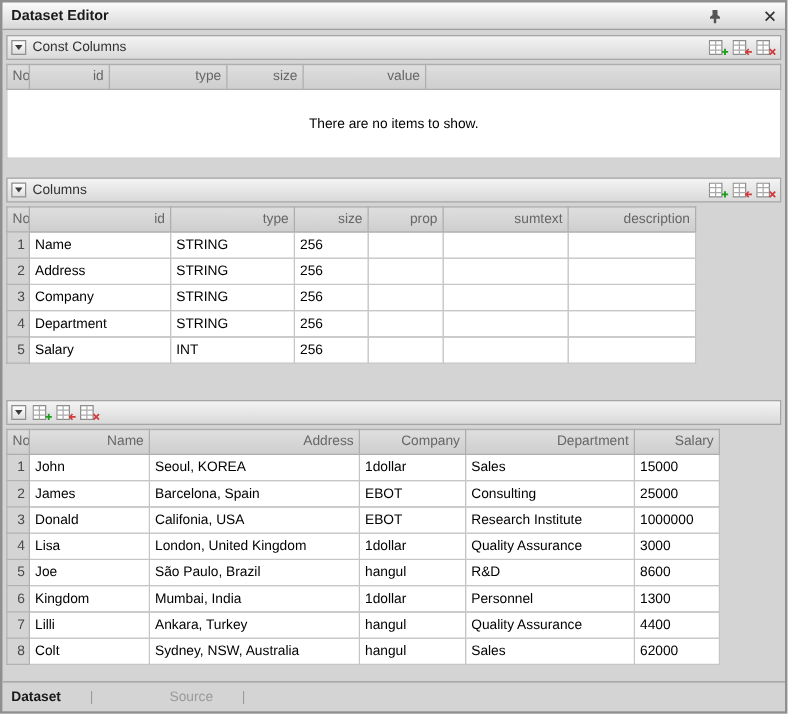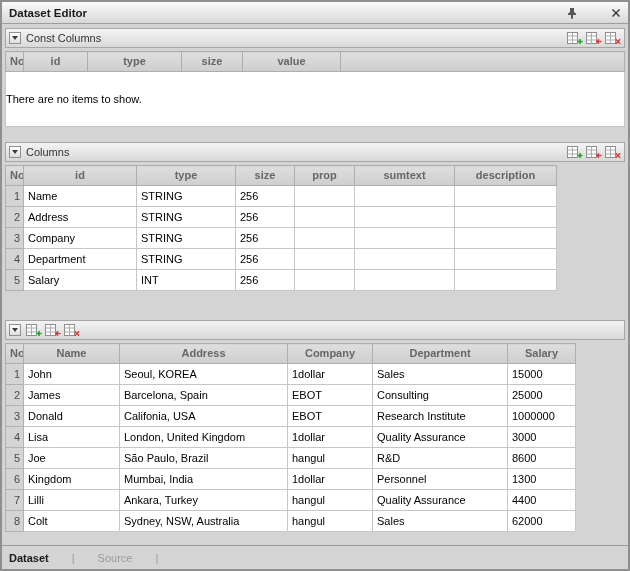--- a/index.html
+++ b/index.html
@@ -29,44 +29,44 @@
     background:linear-gradient(#ffffff,#dedede);
     display:flex; align-items:center; justify-content:center;
   }
   .tri-down { width:0; height:0; border-left:3px solid transparent; border-right:3px solid transparent; border-top:4px solid #3c3c3c; }
   .sec-title { flex:1; font-size:11px; color:#333; }
   .sec-tools { display:flex; gap:3px; align-items:center; }
   .tool-btn { display:flex; align-items:center; }
   
   table.grid { border-collapse:collapse; table-layout:fixed; font-size:11px; margin-top:3px; }
   table.grid th {
-    background:linear-gradient(#dedede,#cecece); color:#666; font-weight:bold; text-align:center;
+    background:linear-gradient(#dedede,#cecece); color:#666; font-weight:normal; text-align:right;
     padding:2px 4px; border:1px solid #aeaeae; height:15px; line-height:15px;
     overflow:hidden; white-space:nowrap;
   }
   table.grid td {
     background:#fff; color:#000; padding:2px 4px; border:1px solid #c6c6c6;
     height:16px; line-height:16px; overflow:hidden; white-space:nowrap;
   }
   table.grid td.no {
     background:#d4d4d4; color:#4a4a4a; text-align:right; border-color:#b2b2b2; padding-right:3px;
   }
   .const-grid { width:100%; }
   .empty-body {
     background:#fff; border:1px solid #c6c6c6; border-top:none; height:54px;
-    display:flex; align-items:center; justify-content:flex-start; font-size:11px; color:#000;
+    display:flex; align-items:center; justify-content:center; font-size:11px; color:#000;
   }
   
   .footer {
     position:absolute; left:0; right:0; bottom:0; height:23px;
     border-top:1px solid #9b9b9b; background:#d4d4d4;
     display:flex; align-items:center; gap:23px; padding-left:7px; font-size:11px;
   }
   .tab-active { font-weight:bold; color:#1a1a1a; }
-  .tab-inactive { color:#9a9a9a; }
+  .tab-inactive { color:#9a9a9a;margin-left:38px; }
   .tab-sep { color:#9a9a9a; }
 </style>
 </head>
 <body>
 
 <div class="window">
 
   <div class="titlebar">
     <span class="title">Dataset Editor</span>
     <span class="tb-btn">

